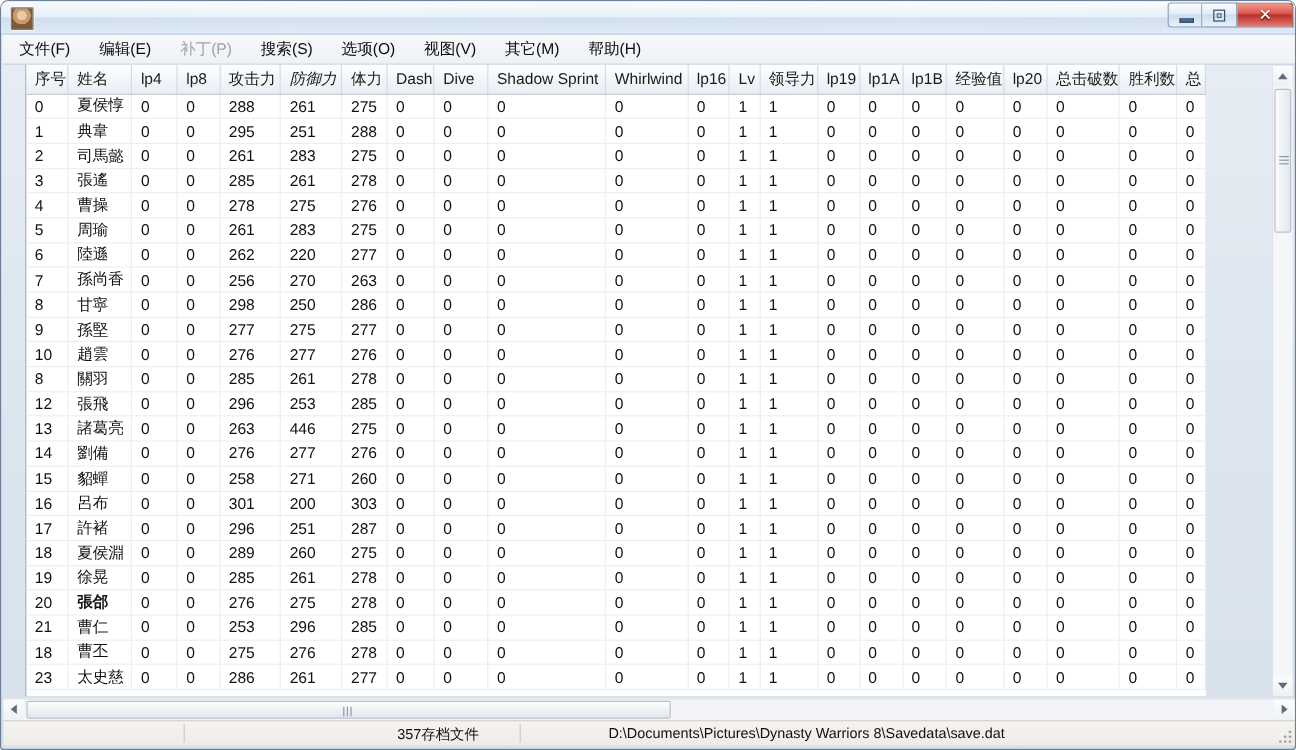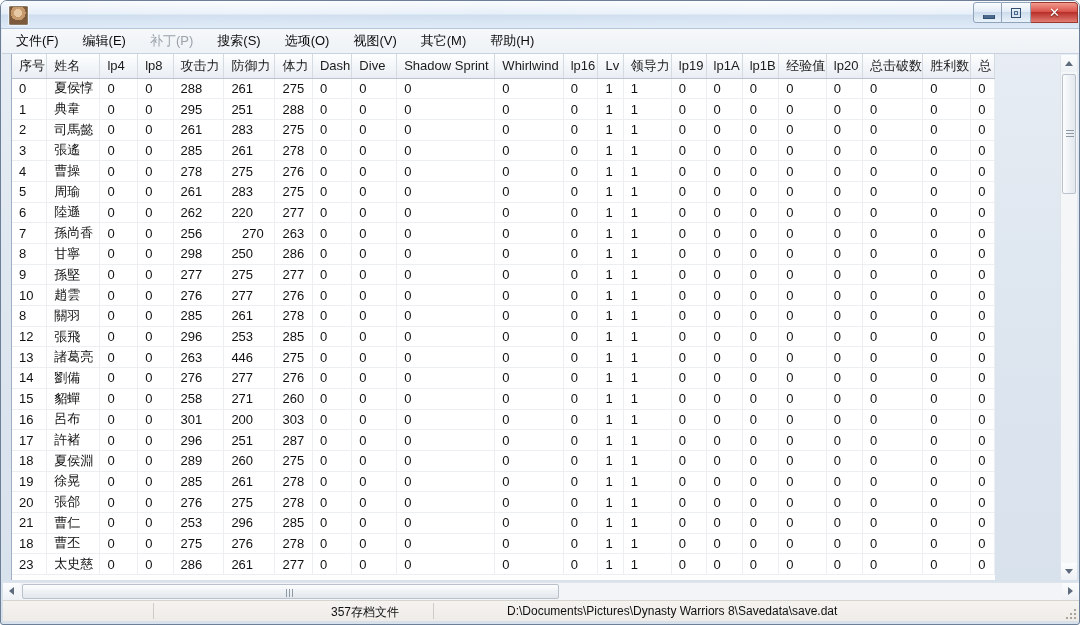--- a/index.html
+++ b/index.html
@@ -62,21 +62,21 @@
     border-bottom:1px solid #c8d2de;
     display:flex;align-items:center;box-sizing:border-box;
   }
   .menu-item{
     font-size:13px;color:#0b0b0b;padding:3px 10px;margin-left:4px;
     white-space:nowrap;cursor:default;
   }
   .menu-item.disabled{color:#9aa2ab;}
   
   .grid-wrap{
-    position:absolute;left:10px;top:53px;width:984px;height:526px;
+    position:absolute;left:20px;top:53px;width:984px;height:526px;
     background:#ffffff;overflow:hidden;box-sizing:border-box;
     border-left:1px solid #9fb0c4;
   }
   table.grid{border-collapse:collapse;table-layout:fixed;font-size:13px;color:#111;}
   table.grid th{
     height:24px;font-weight:normal;text-align:left;padding:0 0 0 7px;
     background:linear-gradient(180deg,#fdfefe 0%,#f2f5f8 55%,#e9eef4 100%);
     border-right:1px solid #d4dbe3;
     border-bottom:1px solid #b9c3ce;
     color:#1b1b1b;white-space:nowrap;box-sizing:border-box;
@@ -169,21 +169,21 @@
 
   <div class="grid-wrap">
     <table class="grid" id="grid-table">
       <thead>
           <tr id="grid-head">
             <th style="width: 38px;">序号</th>
             <th style="width: 68px;">姓名</th>
             <th style="width: 68px;">lp4</th>
             <th style="width: 60px;">lp8</th>
             <th style="width: 60px;">攻击力</th>
-            <th style="width: 61px;">防御力</th>
+            <th style="width: 61px; font-style: italic;">防御力</th>
             <th style="width: 46px;">体力</th>
             <th style="width: 42px;">Dash</th>
             <th style="width: 71px;">Dive</th>
             <th style="width: 112px;">Shadow Sprint</th>
             <th style="width: 78px;">Whirlwind</th>
             <th style="width: 40px;">lp16</th>
             <th style="width: 34px;">Lv</th>
             <th style="width: 51px;">领导力</th>
             <th style="width: 40px;">lp19</th>
             <th style="width: 41px;">lp1A</th>
@@ -363,21 +363,21 @@
             <td style="width: 61px;">0</td>
             <td style="width: 50px;">0</td>
             <td style="width: 30px;">0</td>
           </tr>
           <tr>
             <td style="width: 38px;">7</td>
             <td style="width: 68px;">孫尚香</td>
             <td style="width: 68px;">0</td>
             <td style="width: 60px;">0</td>
             <td style="width: 60px;">256</td>
-            <td style="width: 61px; text-align: center;">270</td>
+            <td style="width: 61px;">270</td>
             <td style="width: 46px;">263</td>
             <td style="width: 42px;">0</td>
             <td style="width: 71px;">0</td>
             <td style="width: 112px;">0</td>
             <td style="width: 78px;">0</td>
             <td style="width: 40px;">0</td>
             <td style="width: 34px;">1</td>
             <td style="width: 51px;">1</td>
             <td style="width: 40px;">0</td>
             <td style="width: 41px;">0</td>
@@ -671,21 +671,21 @@
             <td style="width: 41px;">0</td>
             <td style="width: 43px;">0</td>
             <td style="width: 49px;">0</td>
             <td style="width: 45px;">0</td>
             <td style="width: 61px;">0</td>
             <td style="width: 50px;">0</td>
             <td style="width: 30px;">0</td>
           </tr>
           <tr>
             <td style="width: 38px;">20</td>
-            <td style="width: 68px;">張郃</td>
+            <td style="width: 68px; font-weight: bold;">張郃</td>
             <td style="width: 68px;">0</td>
             <td style="width: 60px;">0</td>
             <td style="width: 60px;">276</td>
             <td style="width: 61px;">275</td>
             <td style="width: 46px;">278</td>
             <td style="width: 42px;">0</td>
             <td style="width: 71px;">0</td>
             <td style="width: 112px;">0</td>
             <td style="width: 78px;">0</td>
             <td style="width: 40px;">0</td>

